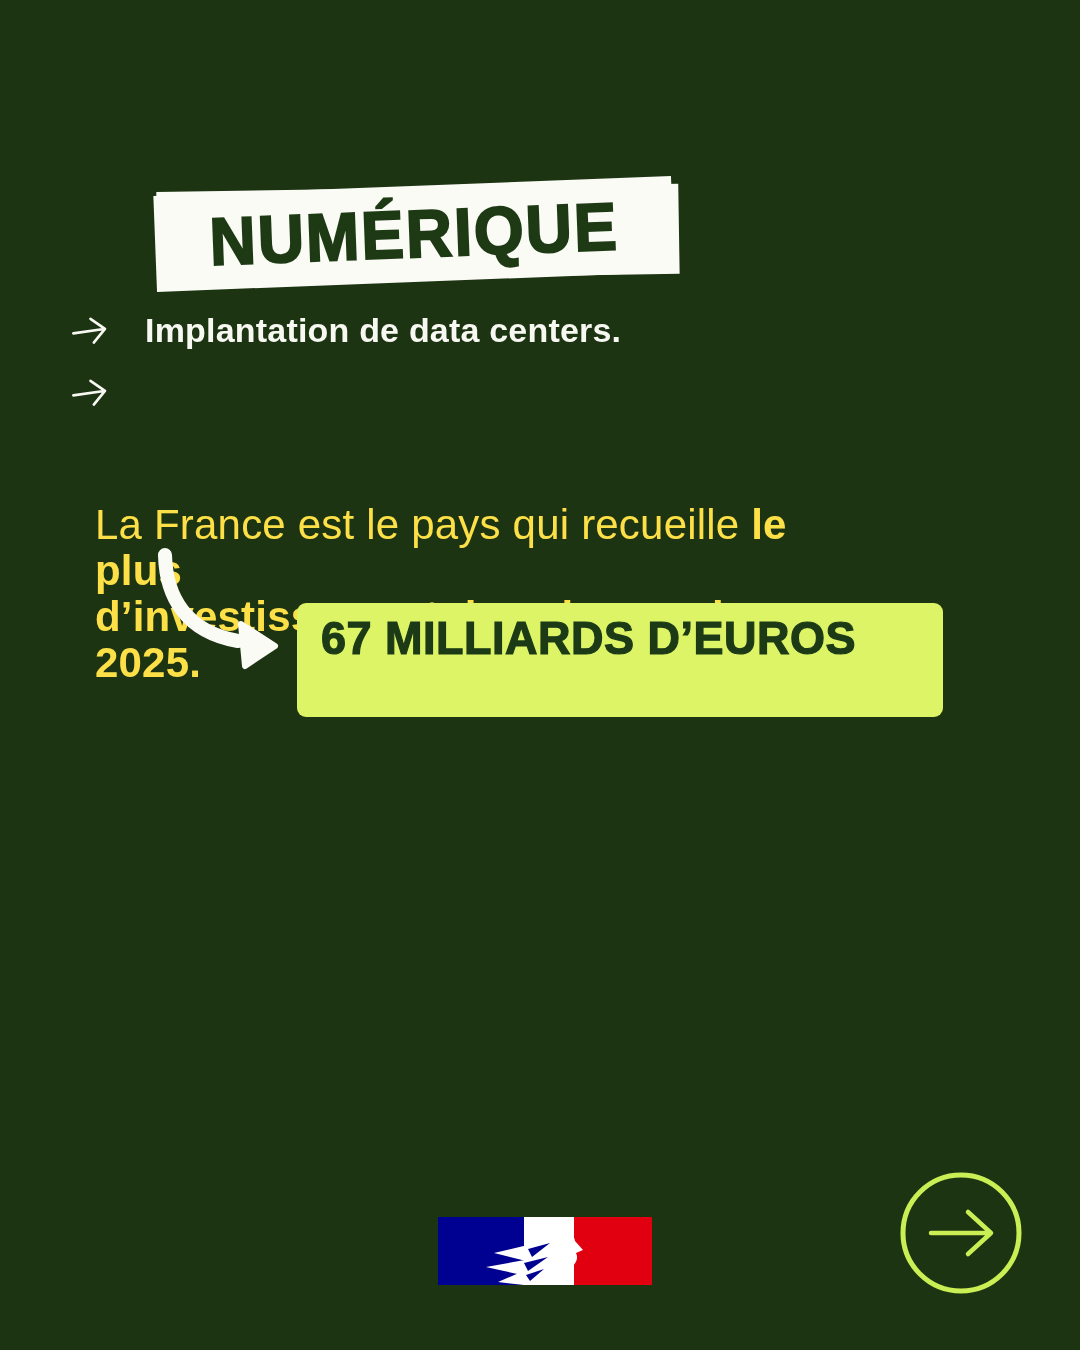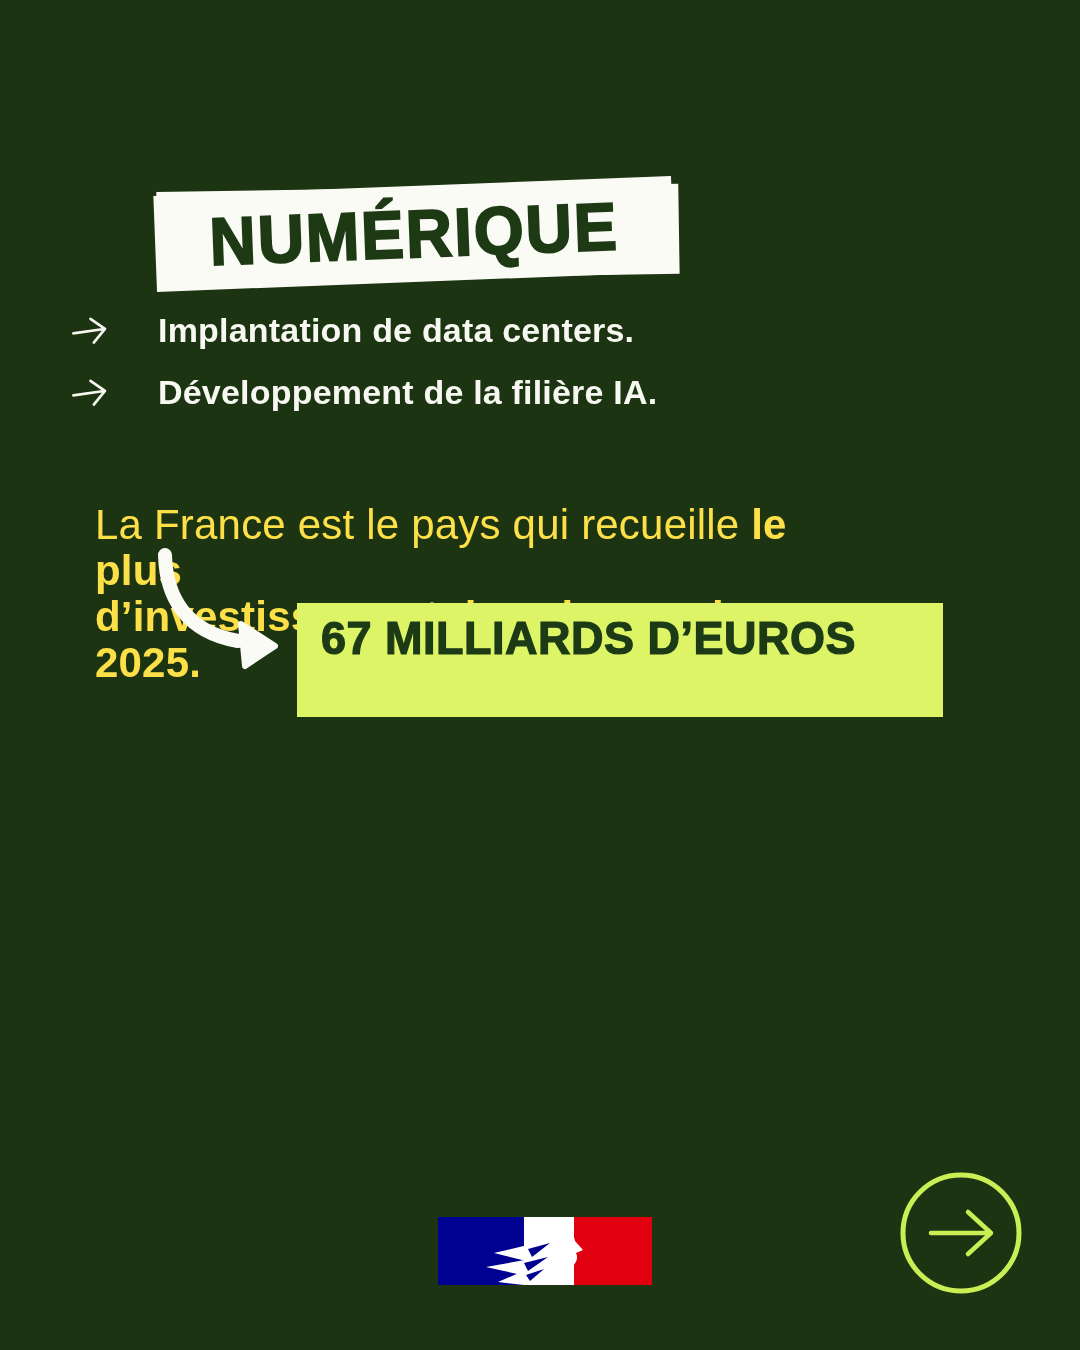--- a/index.html
+++ b/index.html
@@ -55,21 +55,21 @@
     height: 48px;
     margin-bottom: 14px;
   }
   .bullet-arrow {
     width: 40px;
     height: 30px;
     transform: rotate(-8deg);
     flex: 0 0 auto;
   }
   .bullet-label {
-    margin-left: 48px;
+    margin-left: 35px;
     font-size: 34px;
     font-weight: 600;
     color: #f7f8f1;
     letter-spacing: 0.2px;
     white-space: nowrap;
   }
 
   
   .paragraph {
     position: absolute;
@@ -96,20 +96,21 @@
   
   .highlight-box {
     position: absolute;
     left: 297px;
     top: 603px;
     width: 646px;
     height: 114px;
     background: #dcf466;
     box-sizing: border-box;
     padding: 11px 0 0 24px;
+    border-radius: 9px;
   }
   .highlight-line {
     font-size: 45px;
     line-height: 47px;
     font-weight: 900;
     letter-spacing: 0.5px;
     color: #1c3a16;
     -webkit-text-stroke: 1.2px #1c3a16;
     white-space: nowrap;
     transform: scaleY(1.02);
@@ -147,21 +148,20 @@
   <div class="bullet-row">
     <svg class="bullet-arrow" viewBox="0 0 40 30">
       <path d="M3 16 H34 M22 4 L35 16 L22 28" fill="none" stroke="#f7f8f1" stroke-width="2.6" stroke-linecap="round" stroke-linejoin="round"></path>
     </svg>
     <span class="bullet-label">Implantation de data centers.</span>
   </div>
   <div class="bullet-row">
     <svg class="bullet-arrow" viewBox="0 0 40 30">
       <path d="M3 16 H34 M22 4 L35 16 L22 28" fill="none" stroke="#f7f8f1" stroke-width="2.6" stroke-linecap="round" stroke-linejoin="round"></path>
     </svg>
-    <span class="bullet-label">Développement de la filière IA.</span>
   </div>
 </div>
 
 <p class="paragraph">
   <span>La France est le pays qui recueille </span><b>le plus</b><br>
   <b>d’investissement dans le monde en 2025.</b>
 </p>
 
 <svg class="curved-arrow" viewBox="0 0 150 135">
   <path d="M27 18 C 28 60, 48 95, 100 104" fill="none" stroke="#fbfbf6" stroke-width="14" stroke-linecap="round"></path>

